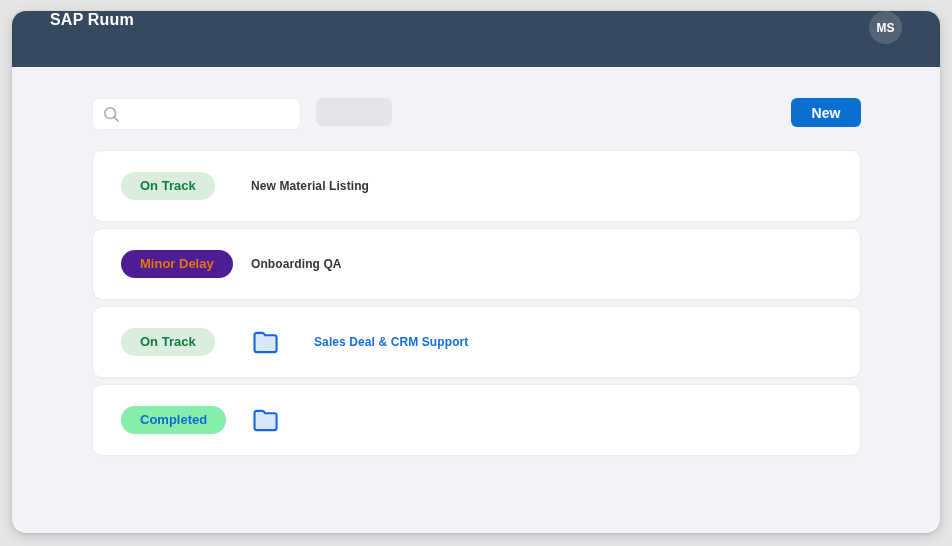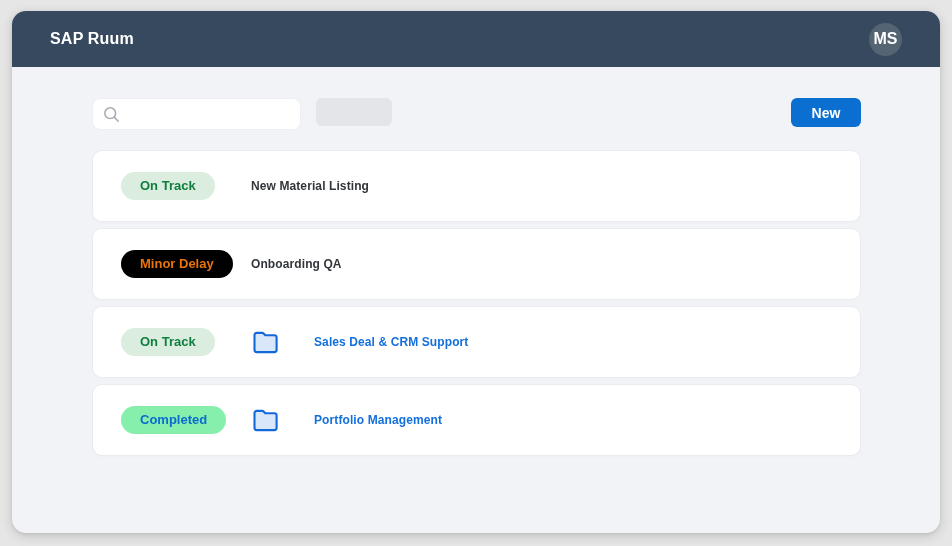--- a/index.html
+++ b/index.html
@@ -16,36 +16,35 @@
     left: 12px; top: 11px; right: 12px; bottom: 13px;
     border-radius: 14px;
     background: #F2F3F6;
     box-shadow: 0 3px 12px rgba(0,0,0,0.16), 0 1px 3px rgba(0,0,0,0.08);
     overflow: hidden;
   }
   .header {
     height: 56px;
     background: #36495E;
     display: flex;
-    align-items: center;
     padding: 0 38px;
   }
   .header-title {
     color: #FFFFFF;
     font-size: 16px;
     font-weight: 700;
     letter-spacing: 0.2px;
   }
   .avatar {
     margin-left: auto;
     width: 33px; height: 33px;
     border-radius: 50%;
     background: #556472;
     color: #FFFFFF;
-    font-size: 16px;
+    font-size: 12px;
     font-weight: 700;
     display: flex;
     align-items: center;
     justify-content: center;
     cursor: pointer;
   }
   .content {
     padding: 31px 79px 0 80px;
   }
   .toolbar {
@@ -123,21 +122,21 @@
   .badge {
     height: 28px;
     line-height: 28px;
     padding: 0 19px;
     border-radius: 14px;
     font-size: 13px;
     font-weight: 700;
     white-space: nowrap;
   }
   .badge--on-track    { background: #DBEDDF; color: #107E3E; }
-  .badge--minor-delay { background: #000000; color: #E9730C; }
+  .badge--minor-delay { background: #4c1d95; color: #E9730C; }
   .badge--completed   { background: #86efac; color: #0C6AD1; }
   .title-zone {
     display: flex;
     align-items: center;
     gap: 9px;
   }
   .folder-icon { display: flex; }
   .card-title {
     font-size: 12px;
     font-weight: 700;
@@ -209,19 +208,18 @@
       <div class="card">
         <div class="badge-zone">
           <span class="badge badge--completed">Completed</span>
         </div>
         <div class="title-zone">
           <span class="folder-icon">
             <svg width="29" height="25" viewBox="0 0 29 25" fill="none">
               <path d="M3.5 5.2c0-1.3 1-2.3 2.3-2.3h5.3c0.7 0 1.3 0.3 1.8 0.8l1.4 1.6h9c1.3 0 2.3 1 2.3 2.3v12.2c0 1.3-1 2.3-2.3 2.3H5.8c-1.3 0-2.3-1-2.3-2.3V5.2z" fill="#D9E7FA" stroke="#1468D8" stroke-width="2.1" stroke-linejoin="round"></path>
             </svg>
           </span>
-          <span class="card-title card-title--link">Portfolio Management</span>
         </div>
       </div>
 
     </div>
   </div>
 </div>
 
 </body></html>

